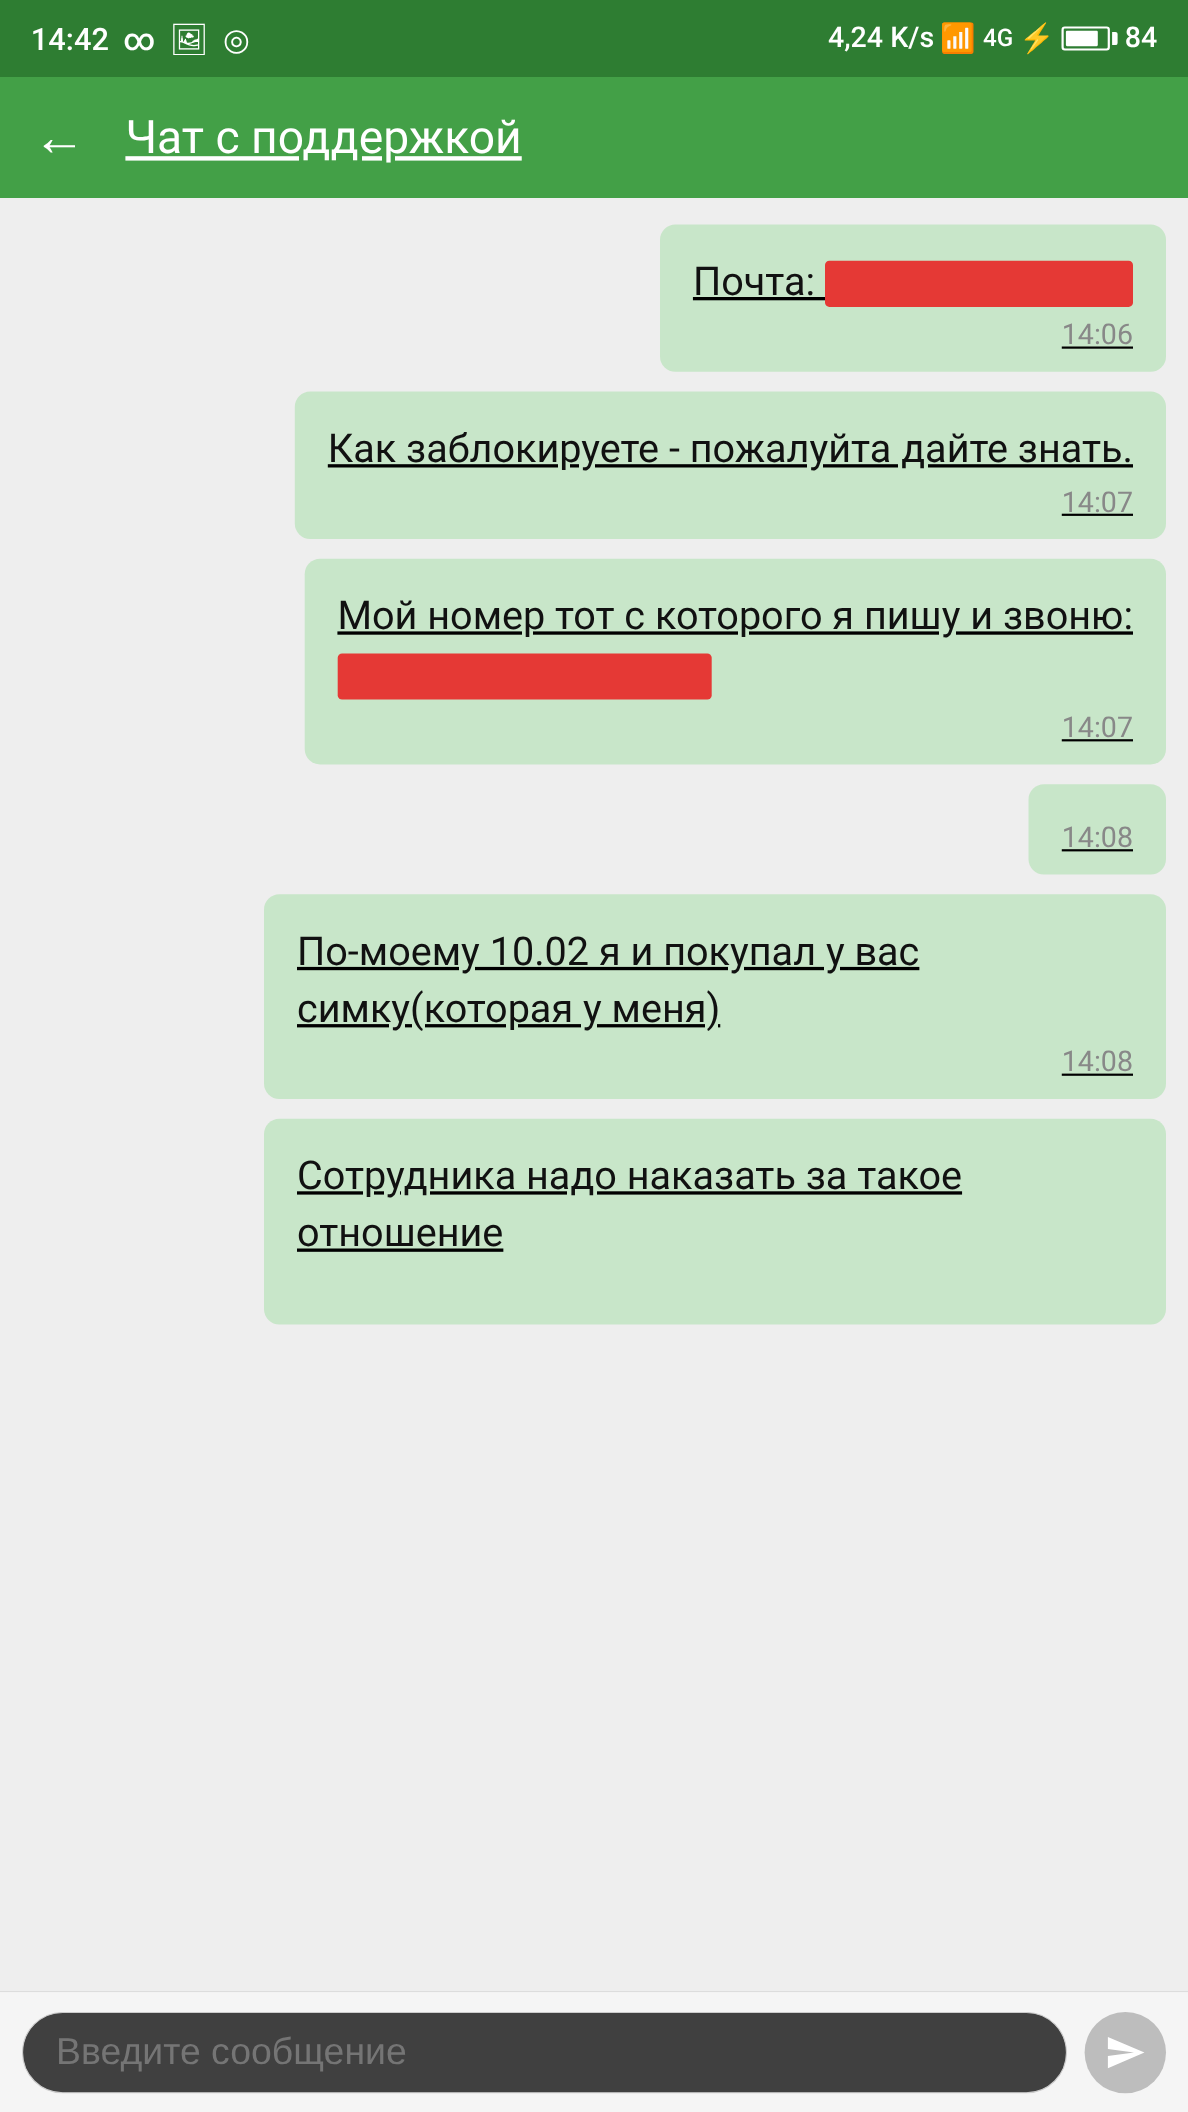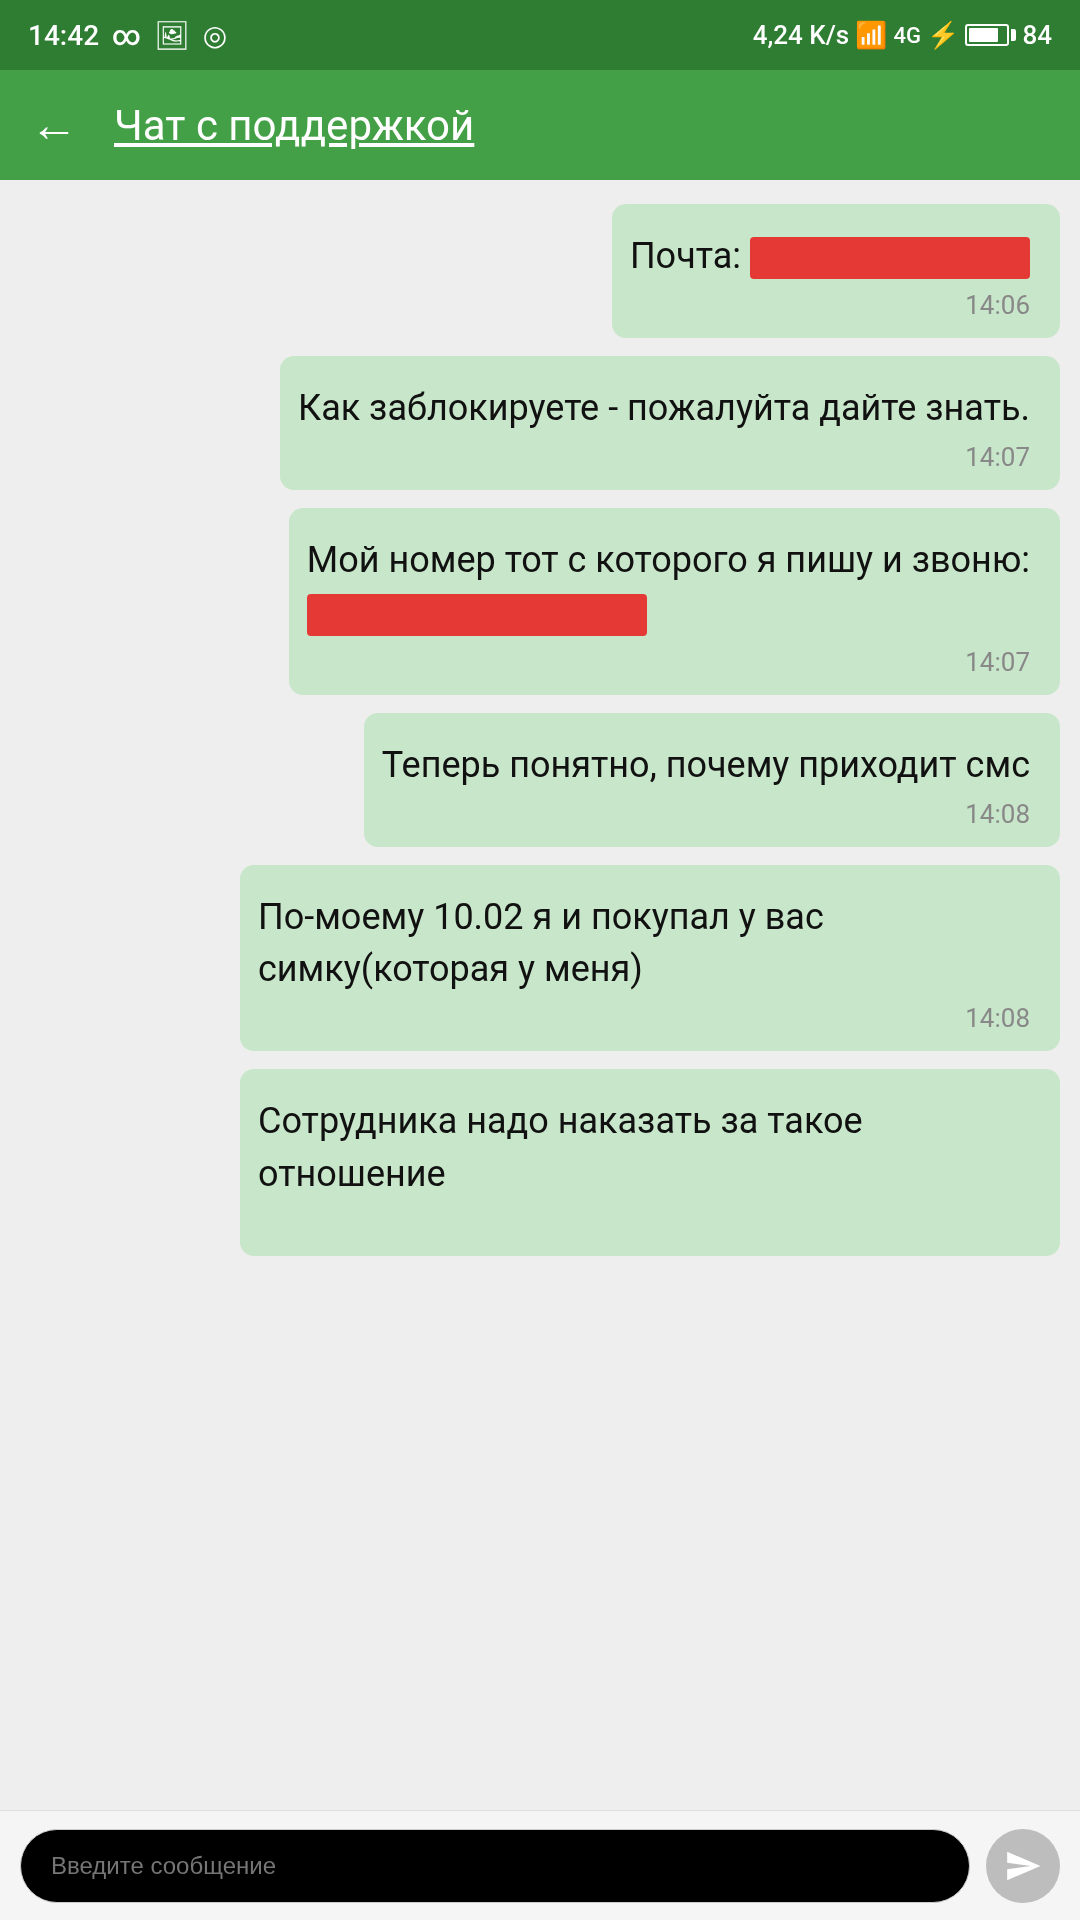--- a/index.html
+++ b/index.html
@@ -58,24 +58,25 @@
       display: flex;
       flex-direction: column;
       gap: 18px;
       overflow-y: auto;
     }
 
     
     .bubble {
       background: #c8e6c9;
       border-radius: 14px;
-      padding: 26px 30px 18px 18px;
+      padding: 26px 30px 18px 30px;
       max-width: 820px;
       align-self: flex-end;
       position: relative;
+      text-decoration: underline;
     }
     .bubble .msg-text {
       font-size: 36px;
       color: #111;
       line-height: 1.45;
     }
     .bubble .msg-time {
       font-size: 26px;
       color: #888;
       text-align: right;
@@ -108,22 +109,22 @@
       align-items: center;
       padding: 0 20px;
       gap: 16px;
       border-top: 1px solid #ddd;
     }
     .input-bar input {
       flex: 1;
       height: 74px;
       border-radius: 40px;
       border: 1px solid #ccc;
-      background: #000000;
-      font-size: 24px;
+      background: #404040;
+      font-size: 34px;
       padding: 0 30px;
       color: #aaa;
       outline: none;
     }
     .send-btn {
       width: 74px;
       height: 74px;
       background: #bdbdbd;
       border-radius: 50%;
       display: flex;
@@ -212,21 +213,20 @@
 
   <div class="bubble">
     <div class="msg-text">
       <span>Мой номер тот с которого я пишу и звоню:</span><br>
       <span class="redacted-sm"></span>
     </div>
     <div class="msg-time">14:07</div>
   </div>
 
   <div class="bubble">
-    <div class="msg-text">Теперь понятно, почему приходит смс</div>
     <div class="msg-time">14:08</div>
   </div>
 
   <div class="bubble">
     <div class="msg-text">По-моему 10.02 я и покупал у вас симку(которая у меня)</div>
     <div class="msg-time">14:08</div>
   </div>
 
   <div class="bubble" style="margin-bottom:0;">
     <div class="msg-text">Сотрудника надо наказать за такое отношение</div>

